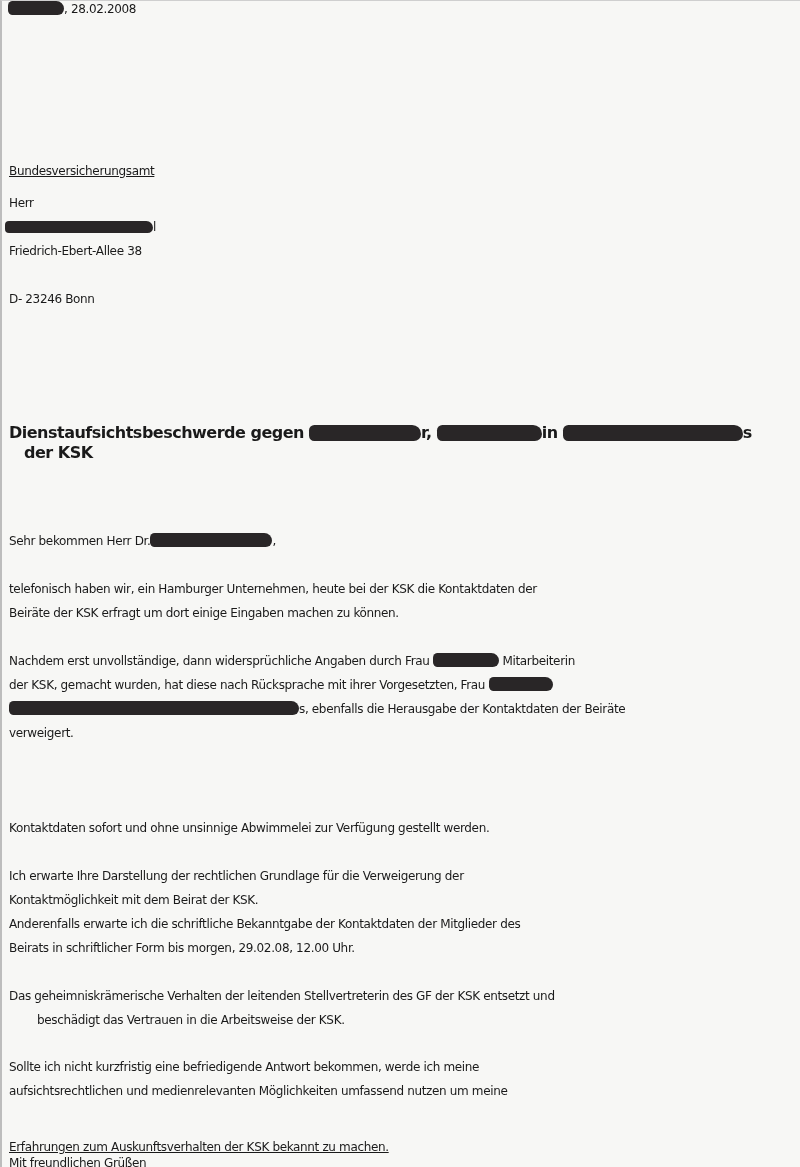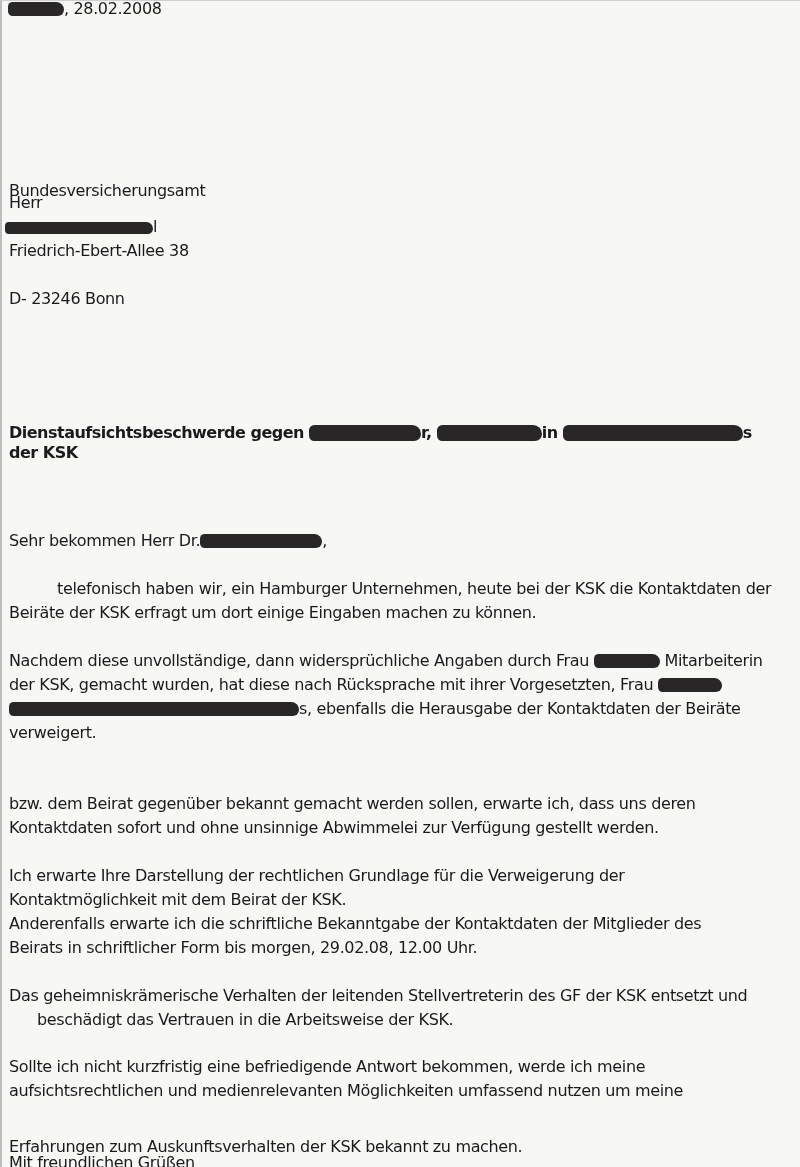--- a/index.html
+++ b/index.html
@@ -10,78 +10,77 @@
     color: #1a1a1a;
     position: relative;
   }
   .page {
     position: absolute; left: 0; top: 0; width: 798px; height: 1167px;
     border-left: 2px solid #bdbdbd; border-top: 1px solid #cfcfcf;
     background: #f7f7f5;
   }
   .line {
     position: absolute; left: 7px; white-space: nowrap;
-    font-size: 16px; letter-spacing: -0.35px; line-height: 20px;
+    font-size: 12px; letter-spacing: -0.35px; line-height: 20px;
   }
   .bold { font-weight: bold; font-size: 16px; letter-spacing: -0.5px; }
   .redact {
     display: inline-block; background: #1d1a1b; border-radius: 6px 10px 8px 6px;
     height: 14px; vertical-align: -2px; opacity: 0.95;
   }
   .r-lg { height: 16px; vertical-align: -3px; }
 </style>
 </head>
 <body>
 
 <div class="page">
 
   <div class="line" style="top:-2px; left:6px;">
     <span class="redact" style="width:56px;"></span><span>, 28.02.2008</span>
   </div>
 
-  <div class="line" style="top:180px;">Bundesversicherungsamt</div>
+  <div class="line" style="top:160px;text-decoration:underline;">Bundesversicherungsamt</div>
   <div class="line" style="top:192px;">Herr</div>
   <div class="line" style="top:216px; left:3px;">
     <span class="redact" style="width:148px; height:12px;"></span><span>l</span>
   </div>
   <div class="line" style="top:240px;">Friedrich-Ebert-Allee 38</div>
   <div class="line" style="top:288px;">D- 23246 Bonn</div>
 
   <div class="line bold" style="top:422px;">
     <span>Dienstaufsichtsbeschwerde gegen </span><span class="redact r-lg" style="width:112px;"></span><span>r, </span><span class="redact r-lg" style="width:105px;"></span><span>in </span><span class="redact r-lg" style="width:180px;"></span><span>s</span>
   </div>
-  <div class="line bold" style="top:442px;">der KSK</div>
+  <div class="line bold" style="top:442px;margin-left:15px;">der KSK</div>
 
   <div class="line" style="top:530px;">
     <span>Sehr bekommen Herr Dr.</span><span class="redact" style="width:122px;"></span><span>,</span>
   </div>
 
-  <div class="line" style="top:578px;margin-left:48px;">telefonisch haben wir, ein Hamburger Unternehmen, heute bei der KSK die Kontaktdaten der</div>
+  <div class="line" style="top:578px;">telefonisch haben wir, ein Hamburger Unternehmen, heute bei der KSK die Kontaktdaten der</div>
   <div class="line" style="top:602px;">Beiräte der KSK erfragt um dort einige Eingaben machen zu können.</div>
 
   <div class="line" style="top:650px;">
-    <span>Nachdem diese unvollständige, dann widersprüchliche Angaben durch Frau </span><span class="redact" style="width:66px;"></span><span> Mitarbeiterin</span>
+    <span>Nachdem erst unvollständige, dann widersprüchliche Angaben durch Frau </span><span class="redact" style="width:66px;"></span><span> Mitarbeiterin</span>
   </div>
   <div class="line" style="top:674px;text-align:center;">
     <span>der KSK, gemacht wurden, hat diese nach Rücksprache mit ihrer Vorgesetzten, Frau </span><span class="redact" style="width:64px;"></span>
   </div>
   <div class="line" style="top:698px; left:7px;">
     <span class="redact" style="width:290px;"></span><span>s, ebenfalls die Herausgabe der Kontaktdaten der Beiräte</span>
   </div>
   <div class="line" style="top:722px;">verweigert.</div>
 
-  <div class="line" style="top:793px;">bzw. dem Beirat gegenüber bekannt gemacht werden sollen, erwarte ich, dass uns deren</div>
   <div class="line" style="top:817px;">Kontaktdaten sofort und ohne unsinnige Abwimmelei zur Verfügung gestellt werden.</div>
 
   <div class="line" style="top:865px;text-align:center;">Ich erwarte Ihre Darstellung der rechtlichen Grundlage für die Verweigerung der</div>
   <div class="line" style="top:889px;">Kontaktmöglichkeit mit dem Beirat der KSK.</div>
   <div class="line" style="top:913px;">Anderenfalls erwarte ich die schriftliche Bekanntgabe der Kontaktdaten der Mitglieder des</div>
   <div class="line" style="top:937px;">Beirats in schriftlicher Form bis morgen, 29.02.08, 12.00 Uhr.</div>
 
   <div class="line" style="top:985px;">Das geheimniskrämerische Verhalten der leitenden Stellvertreterin des GF der KSK entsetzt und</div>
   <div class="line" style="top:1009px;margin-left:28px;">beschädigt das Vertrauen in die Arbeitsweise der KSK.</div>
 
   <div class="line" style="top:1056px;">Sollte ich nicht kurzfristig eine befriedigende Antwort bekommen, werde ich meine</div>
   <div class="line" style="top:1080px;">aufsichtsrechtlichen und medienrelevanten Möglichkeiten umfassend nutzen um meine</div>
-  <div class="line" style="top:1136px;">Erfahrungen zum Auskunftsverhalten der KSK bekannt zu machen.</div>
+  <div class="line" style="top:1136px;text-decoration:underline;">Erfahrungen zum Auskunftsverhalten der KSK bekannt zu machen.</div>
 
   <div class="line" style="top:1152px;">Mit freundlichen Grüßen</div>
 </div>
 
 </body></html>

